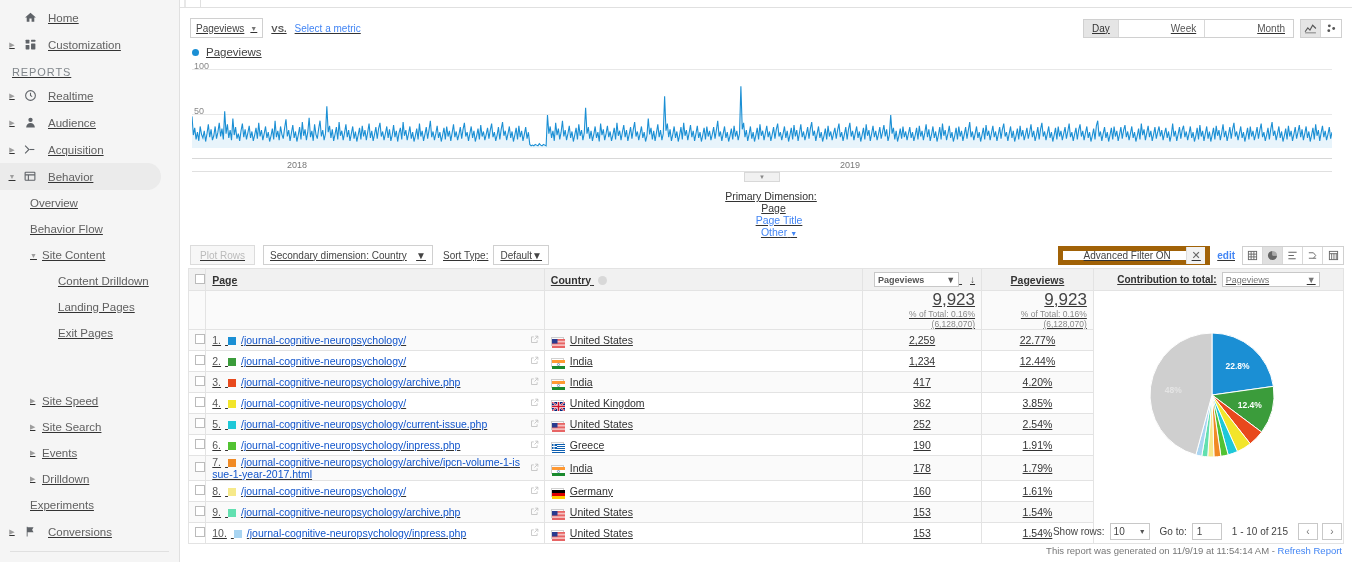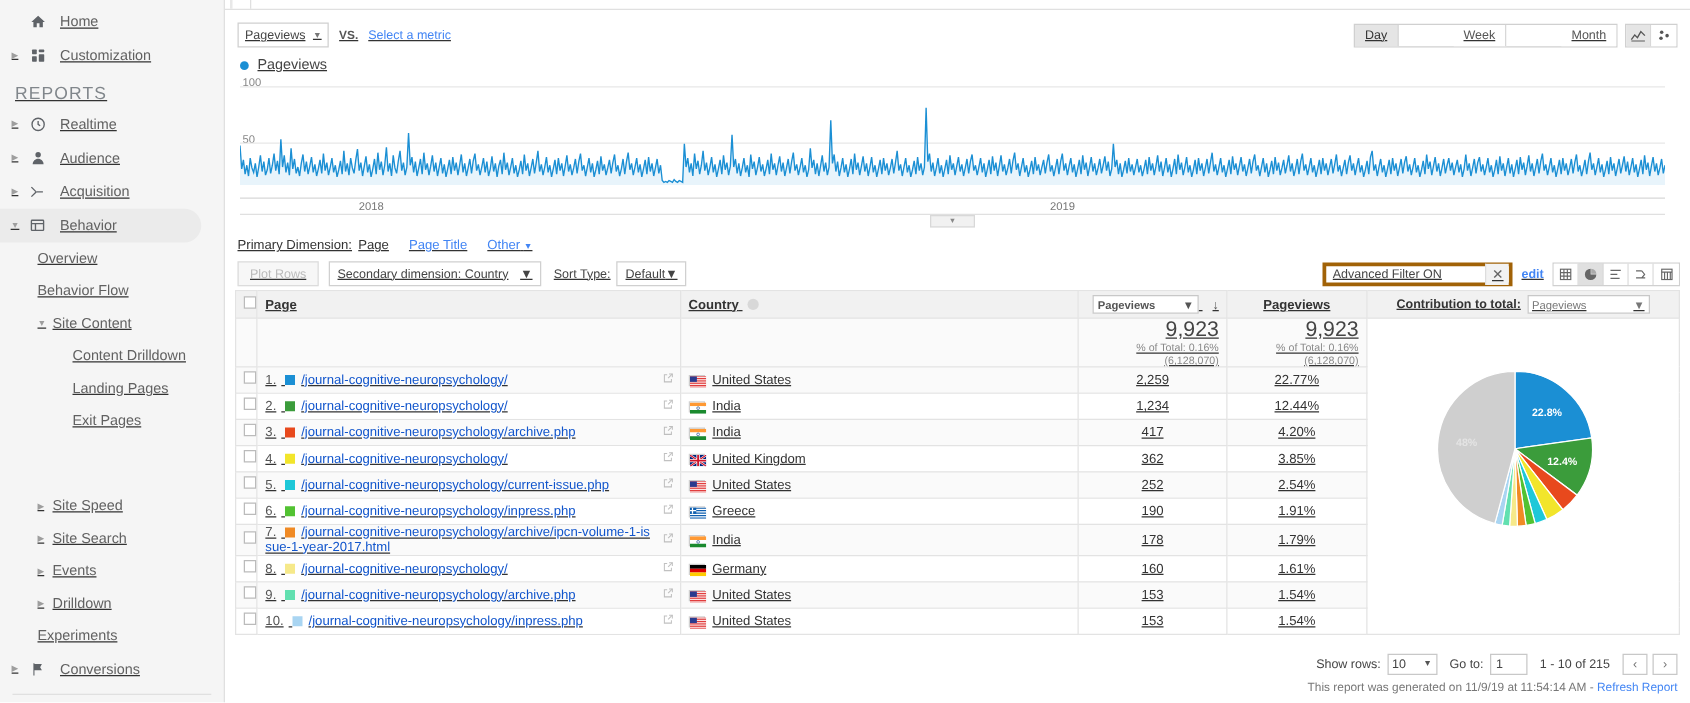--- a/index.html
+++ b/index.html
@@ -37,21 +37,21 @@
     text-align: center; line-height: 27px;
   }
   .nav-item .ic {
     width: 24px; flex: 0 0 24px;
     display: flex; align-items: center; justify-content: center;
     color: #5f6368;
   }
   .nav-item .lbl { padding-left: 6px; white-space: nowrap; }
   .nav-item.sel-group { background: #ebebeb; border-radius: 0 14px 14px 0; margin-right: 18px; }
   .section-head {
-    font-size: 14px; color: #80868b; letter-spacing: .9px;
+    font-size: 11px; color: #80868b; letter-spacing: .9px;
     padding: 8px 0 4px 12px; font-weight: normal;
   }
   .sub-item {
     display: flex; align-items: center;
     height: 26px; padding-left: 30px;
     color: #616161; font-size: 11.5px; cursor: pointer;
   }
   .sub-item .carat { width: 12px; flex:0 0 12px; font-size:7px; color:#9e9e9e; margin-left:-12px;}
   .sub-item2 { padding-left: 58px; }
   .sep { height: 1px; background: #e0e0e0; margin: 6px 10px 4px 10px; }
@@ -100,21 +100,21 @@
   .chart-svg { position: absolute; left: 0; top: 0; }
   .xlab { position: absolute; font-size: 9px; color: #777; }
   .chart-base { position: absolute; left: 0; right: 0; bottom: 0; height: 1px; background: #d8d8d8; }
   .handle {
     position: absolute; left: 50%; transform: translateX(-50%); bottom: -12px;
     width: 36px; height: 10px; background: #f1f1f1; border: 1px solid #d8d8d8;
     display: flex; align-items: center; justify-content: center;
     font-size: 6px; color: #888; cursor: pointer;
   }
 
-  .dimbar { padding: 6px 0 4px 10px; font-size: 10.5px; color: #444; display: flex; align-items: center; }
+  .dimbar { padding: 6px 0 4px 10px; font-size: 10.5px; color: #444; display: flex; align-items: center; flex-direction: column; }
   .dimbar b { font-weight: normal; color: #333; }
   .dimbar .cur { margin-left: 5px; color: #333; }
   .dimbar .lk { margin-left: 16px; color: #4285f4; cursor: pointer; }
 
   .toolbar2 {
     display: flex; align-items: center; padding: 0 8px 0 10px;
     height: 26px; position: relative;
   }
   .btn-gray {
     border: 1px solid #dcdcdc; background: #f7f7f7; color: #bbb;
@@ -127,22 +127,22 @@
     display: flex; align-items: center; cursor: pointer; min-width: 170px;
     justify-content: space-between;
   }
   .sorttype { margin-left: 10px; font-size: 10px; color: #444; display:flex; align-items:center;}
   .sortsel {
     margin-left: 5px; border: 1px solid #d0d0d0; background: #fff;
     height: 20px; padding: 0 6px; font-size: 10px; color: #444;
     display: flex; align-items: center; min-width: 48px; justify-content: space-between; cursor: pointer;
   }
   .filtbox {
-    display: flex; align-items: center; border: 3px solid #a16207; background: #fff;
-    height: 19px; width: 152px;
+    display: flex; align-items: center; border: 5px solid #a16207; background: #fff;
+    height: 19px; width: 152px; text-align: center;
   }
   .filtbox .ftxt { flex: 1 1 auto; font-size: 10px; color: #444; padding-left: 5px; }
   .filtbox .fx {
     width: 19px; height: 17px; border-left: 1px solid #ddd; background: #f2f2f2;
     display: flex; align-items: center; justify-content: center;
     font-size: 11px; color: #666; cursor: pointer;
   }
   .editlk { color: #4285f4; font-size: 10px; margin: 0 7px; cursor: pointer; font-weight: bold; }
 
   

